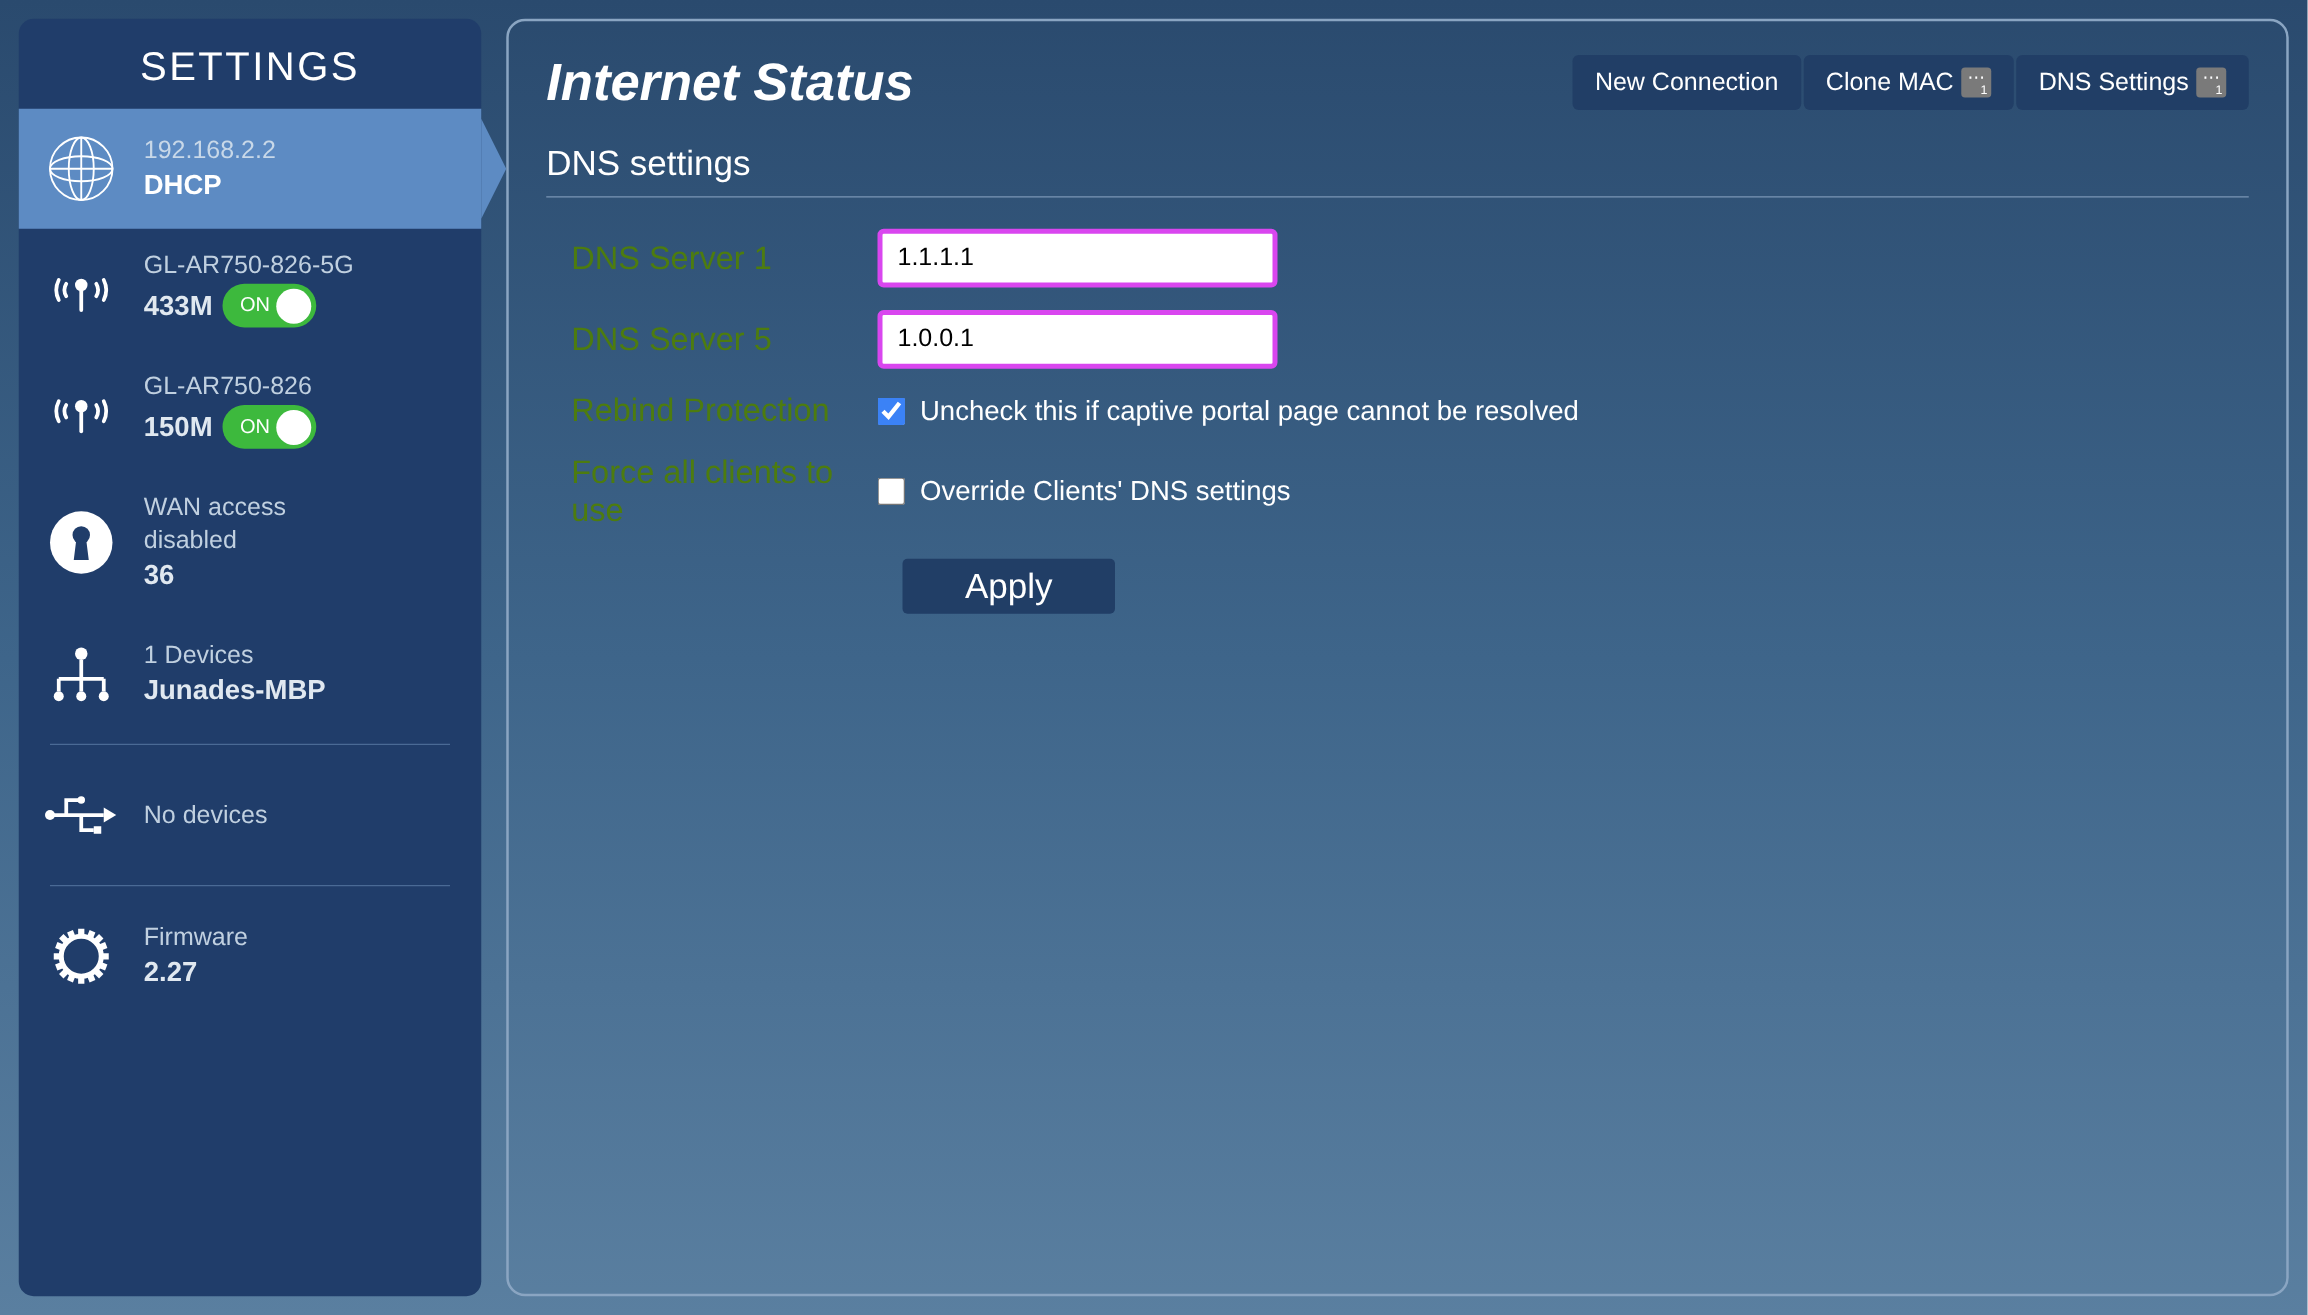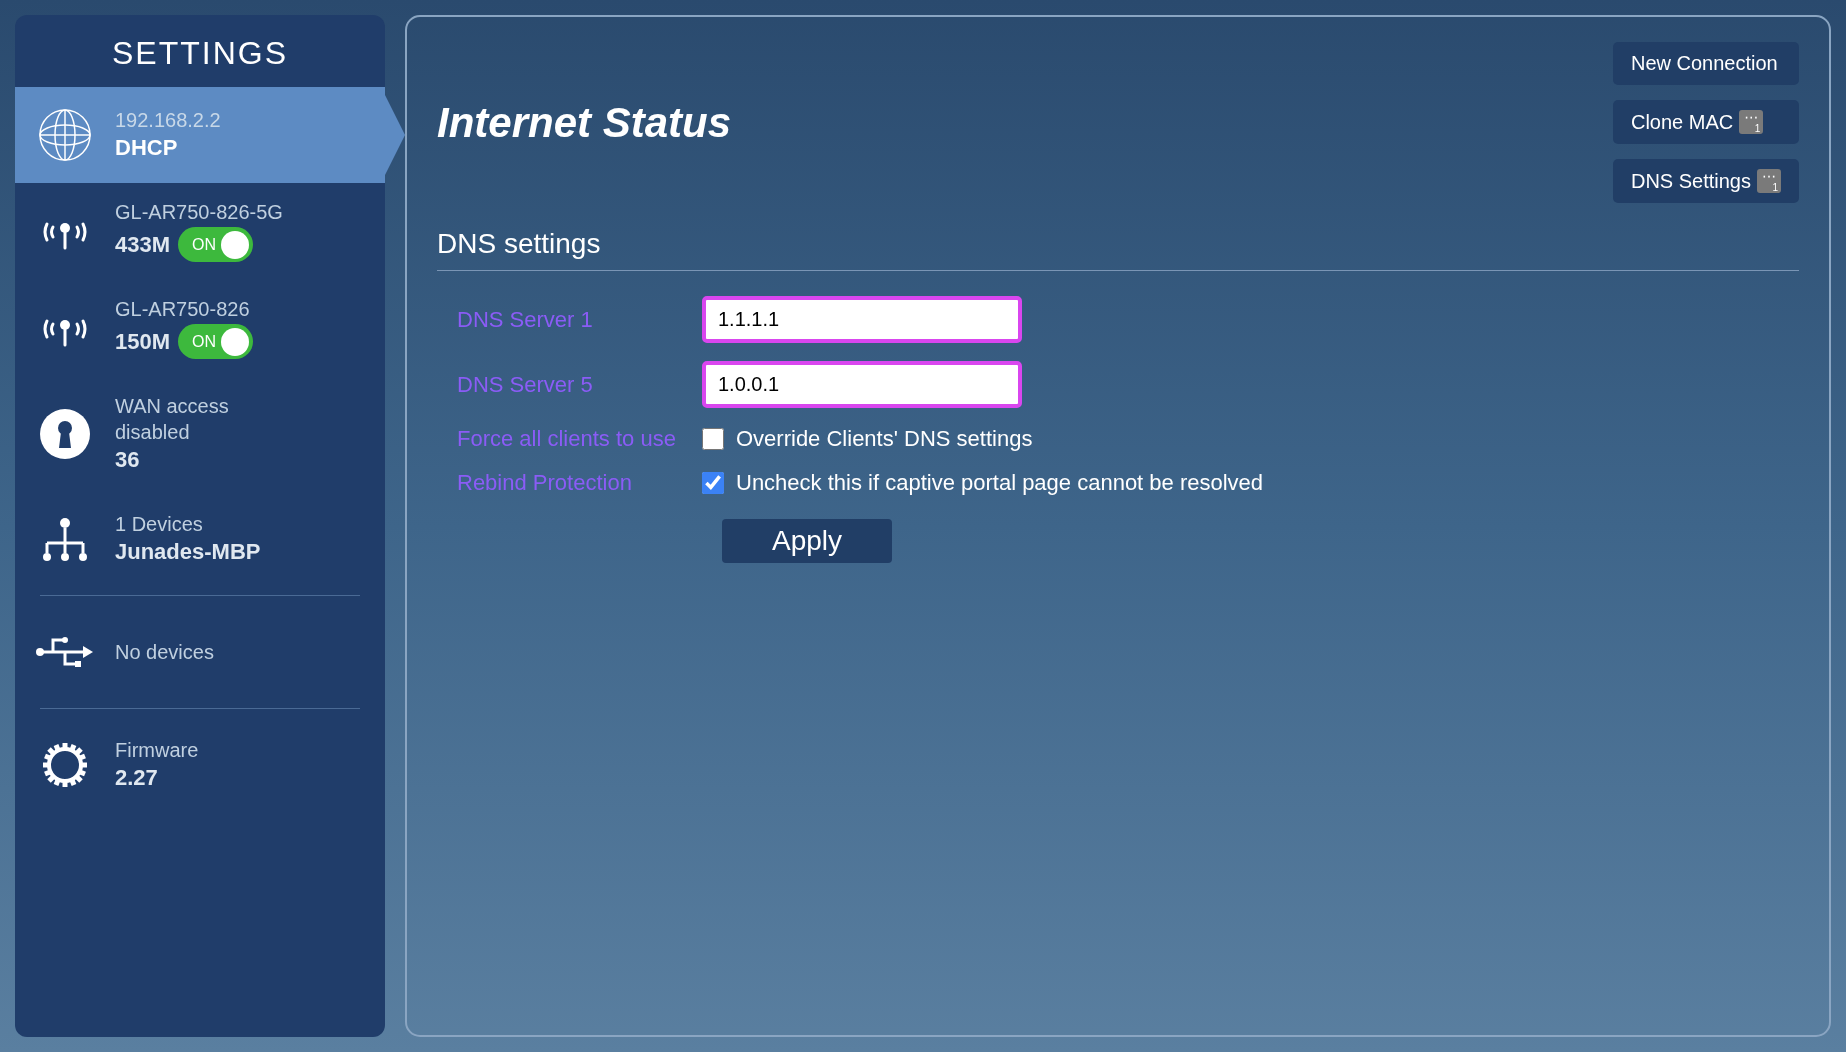--- a/index.html
+++ b/index.html
@@ -132,22 +132,21 @@
       margin-bottom: 25px;
     }
     .page-title {
       color: #ffffff;
       font-size: 42px;
       font-weight: bold;
       font-style: italic;
     }
     .button-group {
       display: flex;
-      gap: 15px;
-      flex-direction: column;
+      gap: 2px;
     }
     .top-button {
       background: #213e66;
       color: #ffffff;
       border: none;
       padding: 10px 18px;
       font-size: 20px;
       border-radius: 5px;
       display: flex;
       align-items: center;
@@ -190,22 +189,22 @@
       background: #7a95b5;
       margin-bottom: 25px;
     }
     .form-row {
       display: flex;
       align-items: center;
       margin-bottom: 18px;
       gap: 15px;
     }
     .form-label {
-      color: #8b5cf6;
-      font-size: 22px;
+      color: #4d7c0f;
+      font-size: 26px;
       width: 250px;
       padding-left: 20px;
     }
     .form-input {
       width: 320px;
       padding: 8px 12px;
       font-size: 20px;
       border: 4px solid #d946ef;
       border-radius: 5px;
       background: #ffffff;
@@ -417,29 +416,29 @@
     <div class="form-label">DNS Server 1</div>
     <input class="form-input" type="text" value="1.1.1.1" style="">
   </div>
 
   <div class="form-row">
     <div class="form-label">DNS Server 5</div>
     <input class="form-input" type="text" value="1.0.0.1" style="">
   </div>
 
   <div class="form-row">
+    <div class="form-label">Rebind Protection</div>
+    <div class="checkbox-wrapper">
+      <input type="checkbox" class="checkbox" checked="" style="">
+      <span class="checkbox-text">Uncheck this if captive portal page cannot be resolved</span>
+    </div>
+  </div>
+
+  <div class="form-row">
     <div class="form-label">Force all clients to use</div>
     <div class="checkbox-wrapper">
       <input type="checkbox" class="checkbox" style="">
       <span class="checkbox-text">Override Clients' DNS settings</span>
     </div>
   </div>
 
-  <div class="form-row">
-    <div class="form-label">Rebind Protection</div>
-    <div class="checkbox-wrapper">
-      <input type="checkbox" class="checkbox" checked="" style="">
-      <span class="checkbox-text">Uncheck this if captive portal page cannot be resolved</span>
-    </div>
-  </div>
-
   <button class="apply-button">Apply</button>
 </div>
 
 </body></html>

